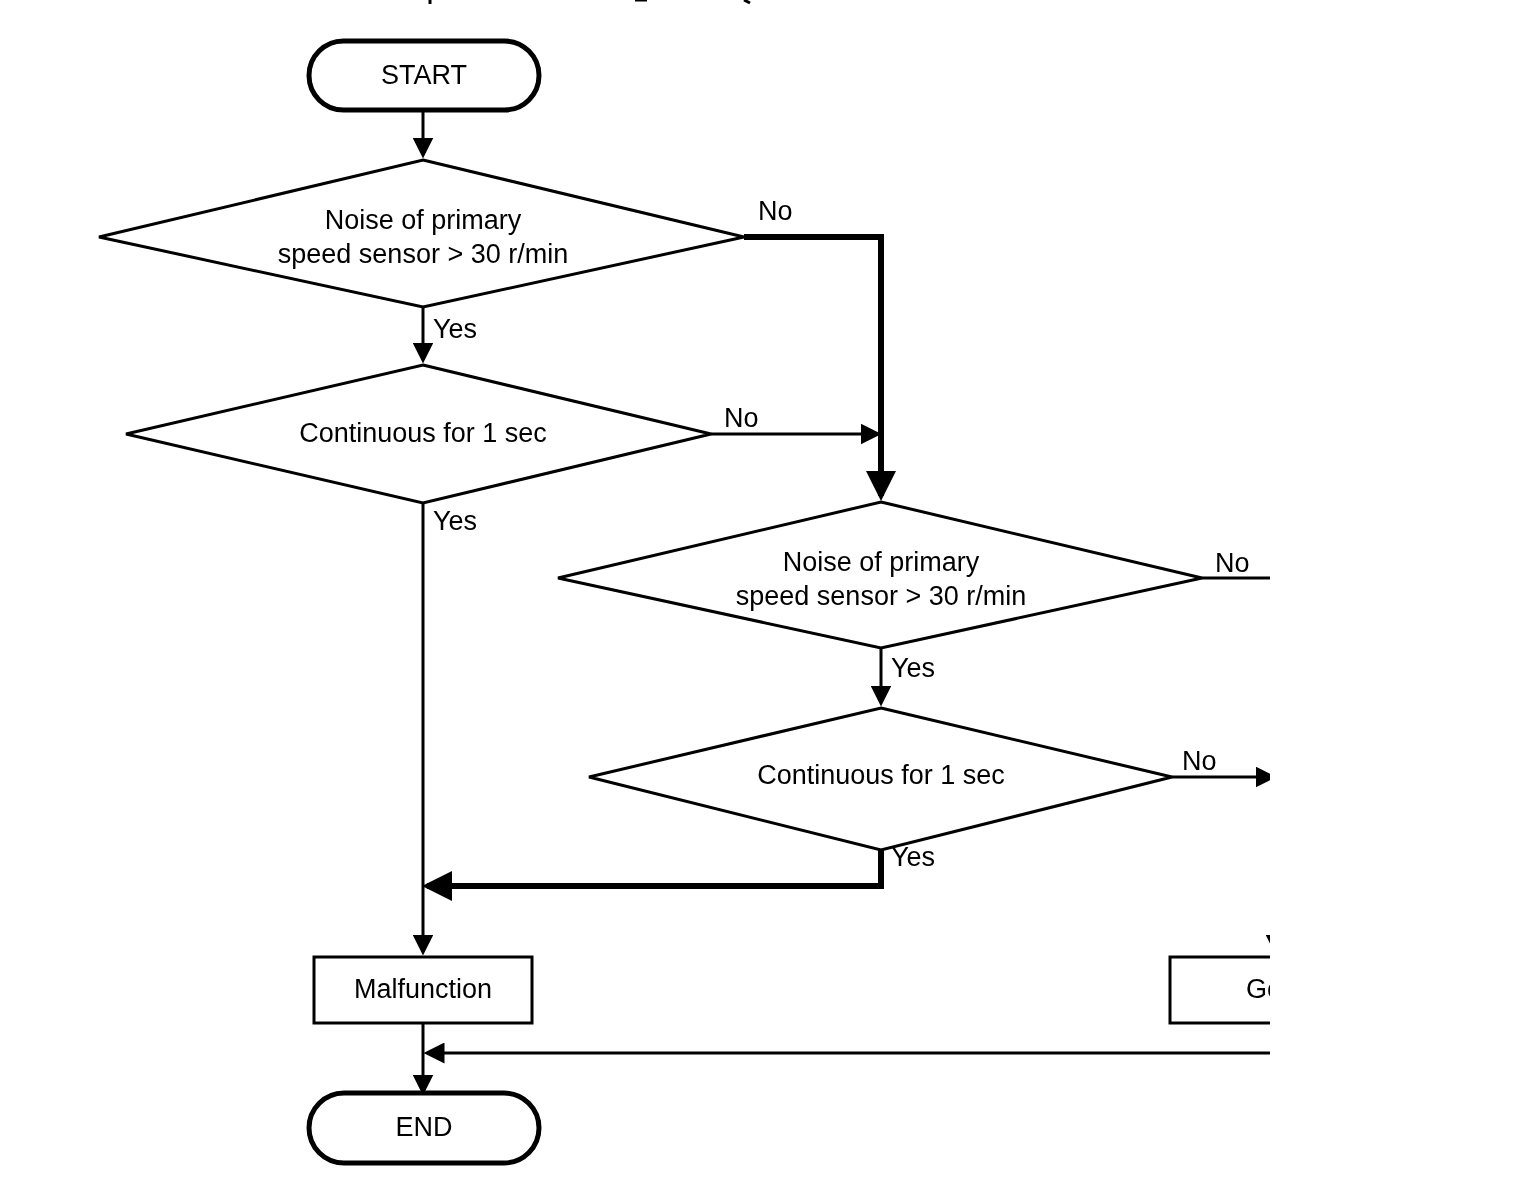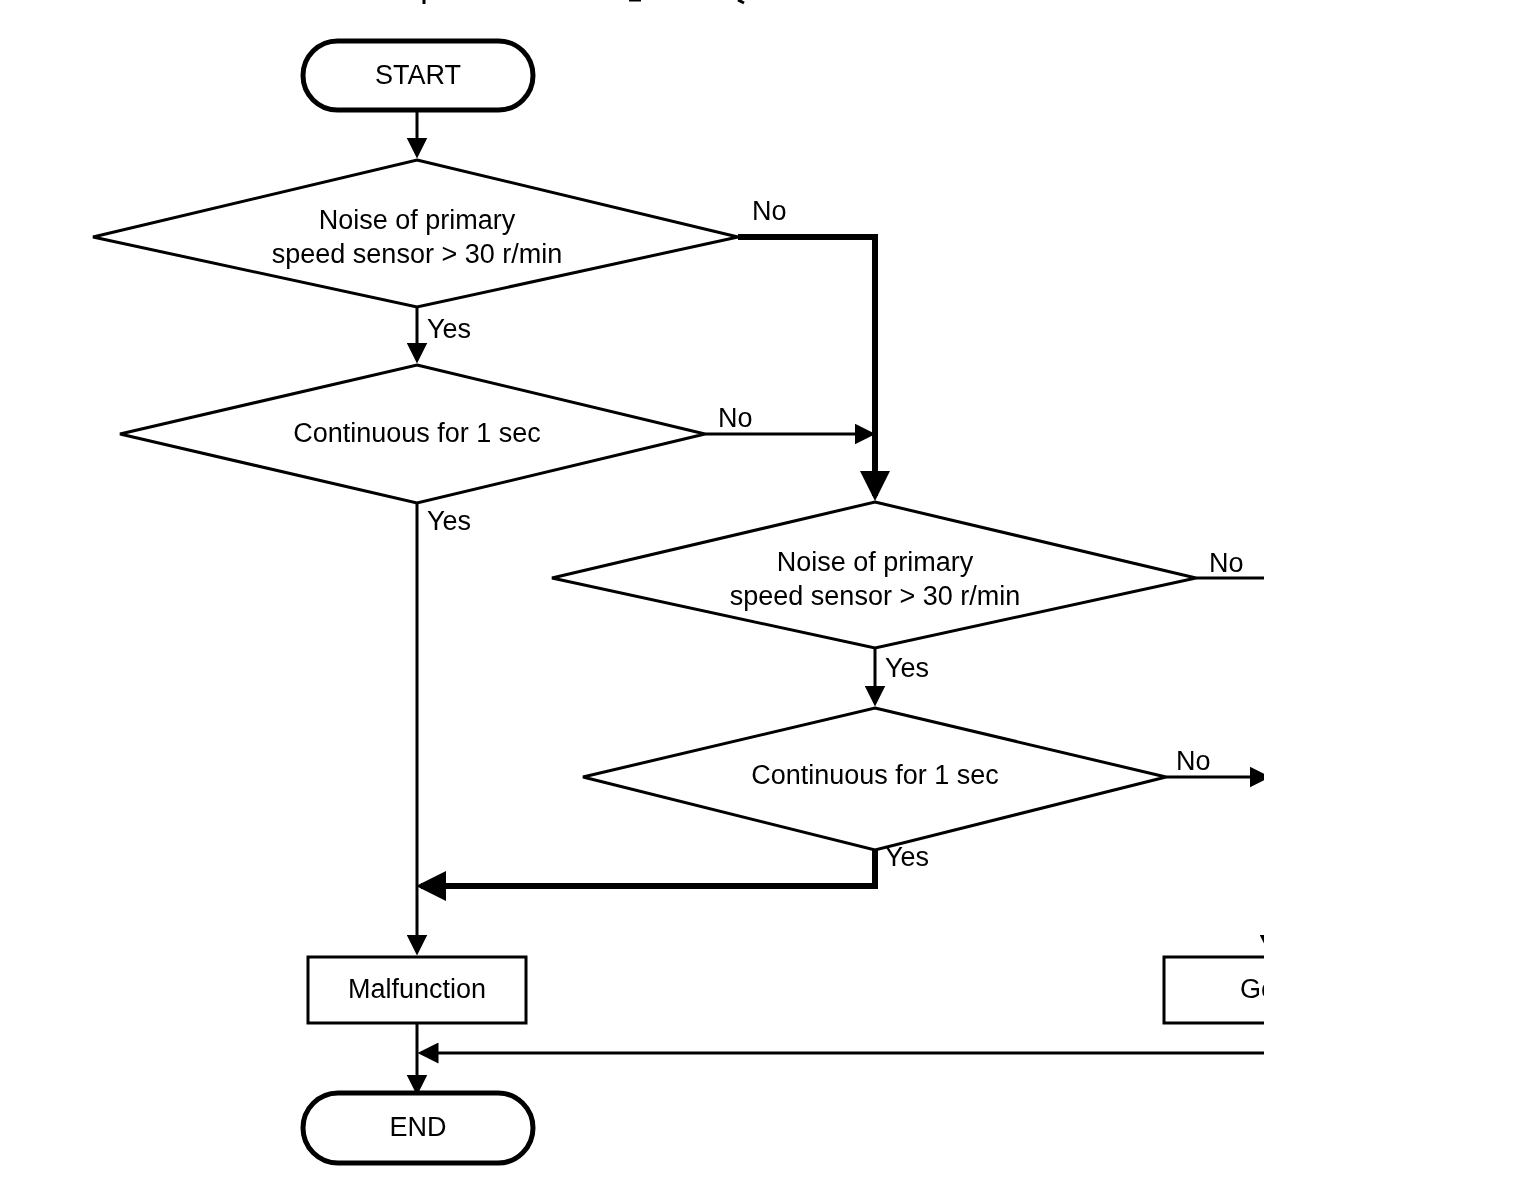--- a/index.html
+++ b/index.html
@@ -9,20 +9,21 @@
   }
   body {
     font-family: "Liberation Sans", sans-serif;
   }
   #flowchart-root {
     position: relative;
     width: 1264px;
     height: 1204px;
     background: #ffffff;
     overflow: hidden;
+    margin-left: 6px;
   }
   #flowchart-svg {
     position: absolute;
     top: 0;
     left: 0;
     width: 1536px;
     height: 1204px;
   }
   .shape-stroke {
     fill: #ffffff;

